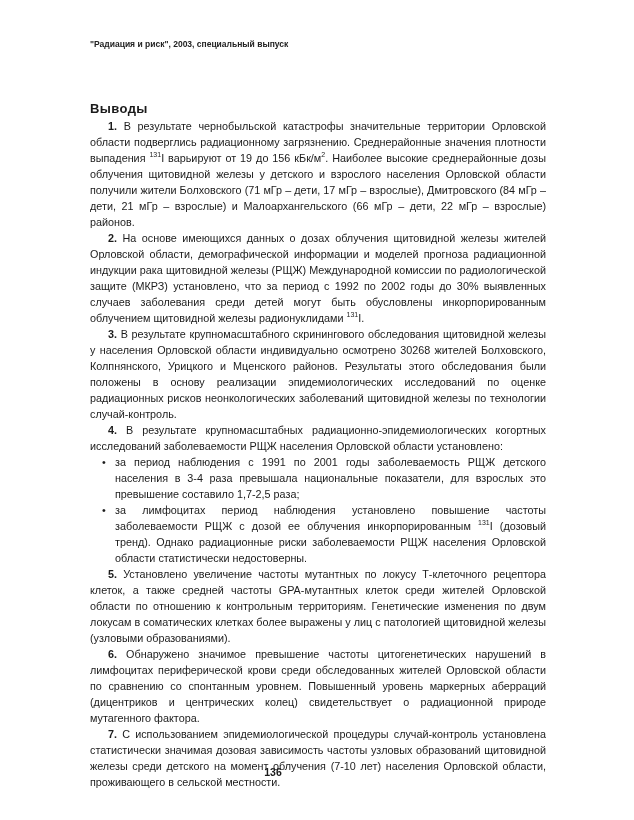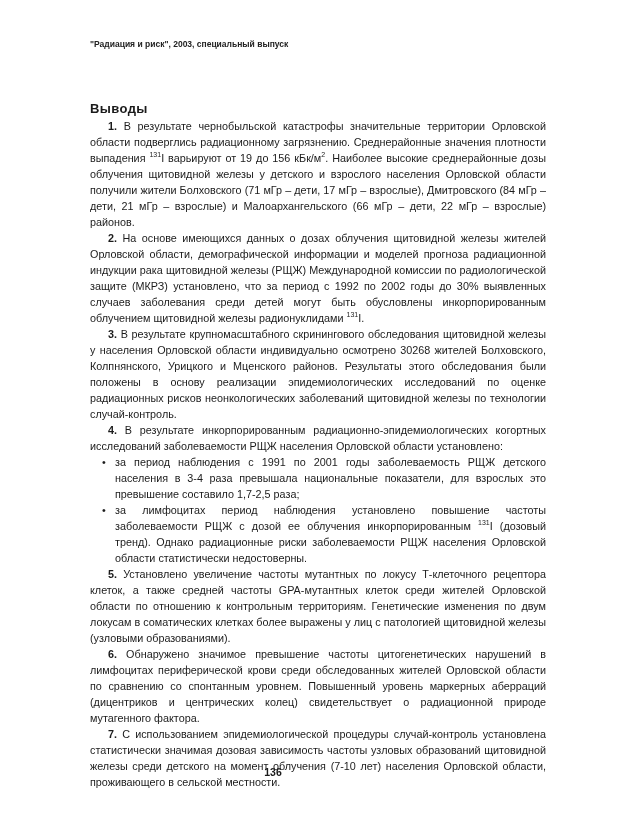--- a/index.html
+++ b/index.html
@@ -81,21 +81,21 @@
 
 <div class="page">
   <div class="journal-header">"Радиация и риск", 2003, специальный выпуск</div>
 
   <div class="doc-title">Выводы</div>
 
   <div class="content">
       <div class="para"><b>1.</b><span> В результате чернобыльской катастрофы значительные территории Орловской области подверглись радиационному загрязнению. Среднерайонные значения плотности выпадения </span><sup>131</sup><span>I варьируют от 19 до 156 кБк/м</span><sup>2</sup><span>. Наиболее высокие среднерайонные дозы облучения щитовидной железы у детского и взрослого населения Орловской области получили жители Болховского (71 мГр – дети, 17 мГр – взрослые), Дмитровского (84 мГр – дети, 21 мГр – взрослые) и Малоархангельского (66 мГр – дети, 22 мГр – взрослые) районов.</span></div>
       <div class="para"><b>2.</b><span> На основе имеющихся данных о дозах облучения щитовидной железы жителей Орловской области, демографической информации и моделей прогноза радиационной индукции рака щитовидной железы (РЩЖ) Международной комиссии по радиологической защите (МКРЗ) установлено, что за период с 1992 по 2002 годы до 30% выявленных случаев заболевания среди детей могут быть обусловлены инкорпорированным облучением щитовидной железы радионуклидами </span><sup>131</sup><span>I.</span></div>
       <div class="para"><b>3.</b><span> В результате крупномасштабного скринингового обследования щитовидной железы у населения Орловской области индивидуально осмотрено 30268 жителей Болховского, Колпнянского, Урицкого и Мценского районов. Результаты этого обследования были положены в основу реализации эпидемиологических исследований по оценке радиационных рисков неонкологических заболеваний щитовидной железы по технологии случай-контроль.</span></div>
-      <div class="para"><b>4.</b><span> В результате инкорпорированным радиационно-эпидемиологических когортных исследований заболеваемости РЩЖ населения Орловской области установлено:</span></div>
+      <div class="para"><b>4.</b><span> В результате крупномасштабных радиационно-эпидемиологических когортных исследований заболеваемости РЩЖ населения Орловской области установлено:</span></div>
       <div class="bullet"><span class="bullet-marker">•</span><span>за период наблюдения с 1991 по 2001 годы заболеваемость РЩЖ детского населения в 3-4 раза превышала национальные показатели, для взрослых это превышение составило 1,7-2,5 раза;</span></div>
       <div class="bullet"><span class="bullet-marker">•</span><span>за лимфоцитах период наблюдения установлено повышение частоты заболеваемости РЩЖ с дозой ее облучения инкорпорированным </span><sup>131</sup><span>I (дозовый тренд). Однако радиационные риски заболеваемости РЩЖ населения Орловской области статистически недостоверны.</span></div>
       <div class="para"><b>5.</b><span> Установлено увеличение частоты мутантных по локусу Т-клеточного рецептора клеток, а также средней частоты GPA-мутантных клеток среди жителей Орловской области по отношению к контрольным территориям. Генетические изменения по двум локусам в соматических клетках более выражены у лиц с патологией щитовидной железы (узловыми образованиями).</span></div>
       <div class="para"><b>6.</b><span> Обнаружено значимое превышение частоты цитогенетических нарушений в лимфоцитах периферической крови среди обследованных жителей Орловской области по сравнению со спонтанным уровнем. Повышенный уровень маркерных аберраций (дицентриков и центрических колец) свидетельствует о радиационной природе мутагенного фактора.</span></div>
       <div class="para"><b>7.</b><span> С использованием эпидемиологической процедуры случай-контроль установлена статистически значимая дозовая зависимость частоты узловых образований щитовидной железы среди детского на момент облучения (7-10 лет) населения Орловской области, проживающего в сельской местности.</span></div>
     </div>
 
   <div class="page-number">136</div>
 </div>
 

